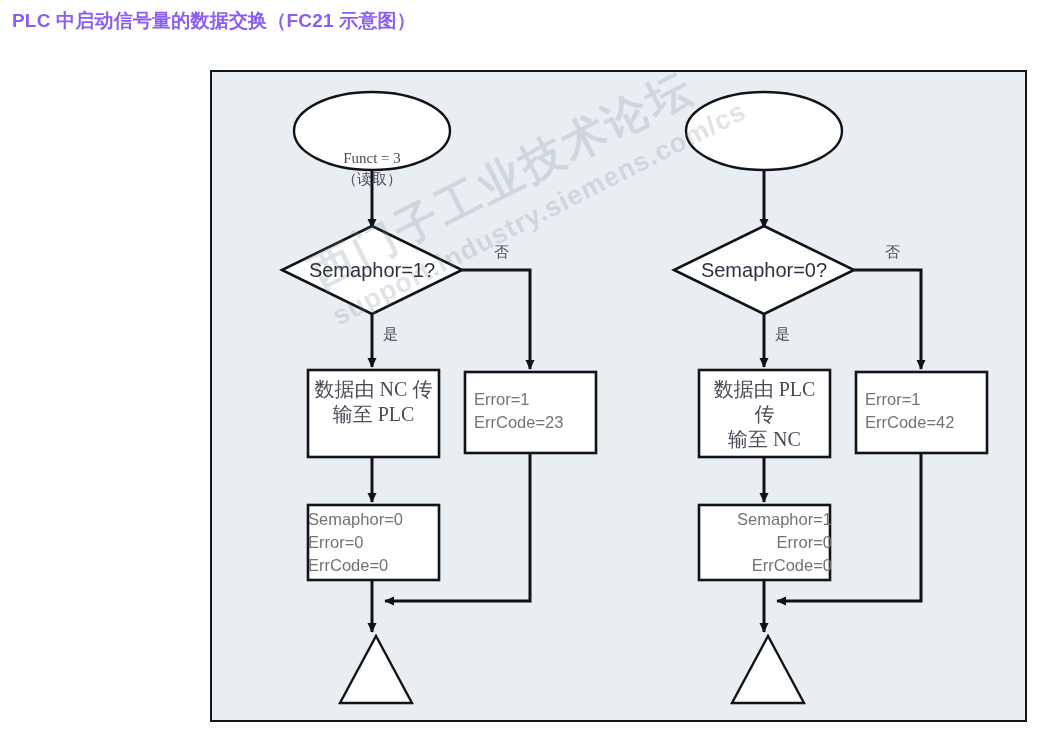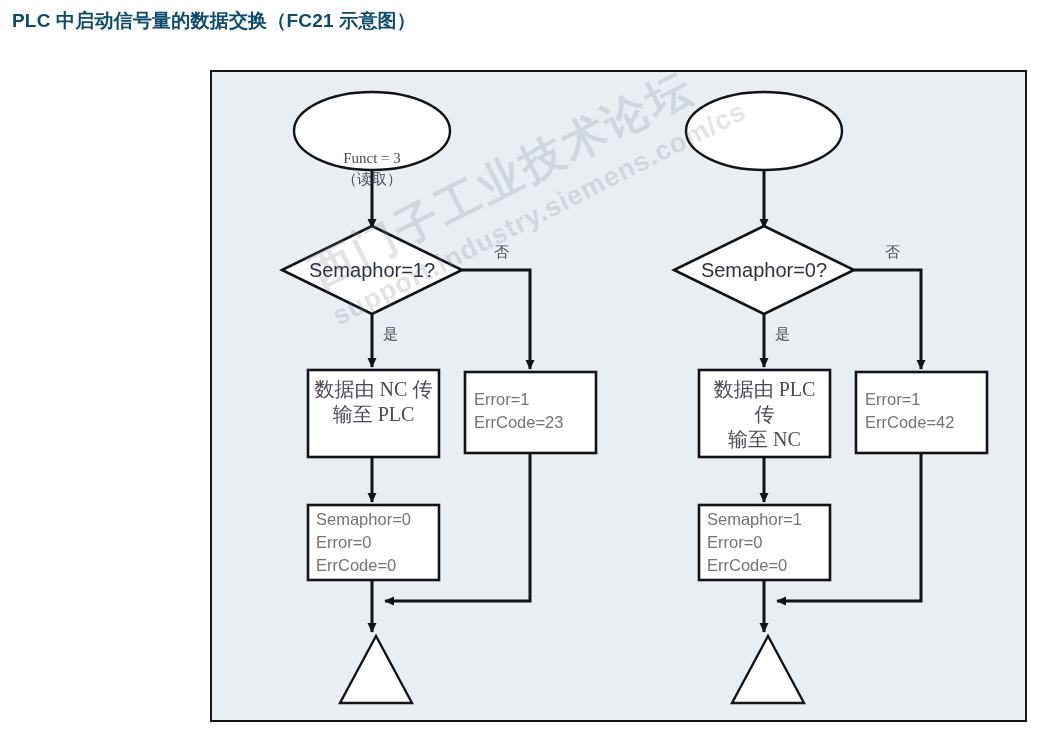--- a/index.html
+++ b/index.html
@@ -3,21 +3,21 @@
 <meta charset="utf-8">
 <title>PLC FC21</title>
 <style>
   html,body{margin:0;padding:0;background:#ffffff;}
   body{
     width:1063px;height:738px;position:relative;overflow:hidden;
     font-family:"Liberation Sans","DejaVu Sans",sans-serif;
   }
   #page-title{
     position:absolute;left:12px;top:8px;
-    font-size:19px;font-weight:bold;color:#0c4a6e;
+    font-size:19px;font-weight:bold;color:#8b5cf6;
     letter-spacing:.2px;white-space:nowrap;
   }
   #diagram-panel{
     position:absolute;left:210px;top:70px;width:817px;height:652px;
     background:#e9eef2;border:2px solid #14161c;box-sizing:border-box;
   }
   #flow-svg{position:absolute;left:0;top:0;width:1063px;height:738px;}
   .node-text{
     position:absolute;color:#3b3f4a;pointer-events:none;
   }
@@ -134,21 +134,21 @@
 <div class="node-text process-label" style="left:312px;top:377px;width:123px;">
   <div>数据由 NC 传</div>
   <div>输至 PLC</div>
 </div>
 
 <div class="node-text data-label" style="left:474px;top:388px;width:120px;">
   <div>Error=1</div>
   <div>ErrCode=23</div>
 </div>
 
-<div class="node-text data-label" style="left:316px;top:508px;width:125px;">
+<div class="node-text data-label" style="left:308px;top:508px;width:125px;">
   <div>Semaphor=0</div>
   <div>Error=0</div>
   <div>ErrCode=0</div>
 </div>
 
 <div class="node-text terminal-label" style="left:686px;top:108px;width:156px;">
 </div>
 
 <div class="node-text decision-label" style="left:684px;top:260px;width:160px;">Semaphor=0?</div>
 
@@ -159,17 +159,17 @@
 <div class="node-text process-label" style="left:703px;top:377px;width:123px;font-family:Liberation Serif, serif;">
   <div>数据由 PLC 传</div>
   <div>输至 NC</div>
 </div>
 
 <div class="node-text data-label" style="left:865px;top:388px;width:120px;">
   <div>Error=1</div>
   <div>ErrCode=42</div>
 </div>
 
-<div class="node-text data-label" style="left:707px;top:508px;width:125px;">
+<div class="node-text data-label" style="left:707px;top:508px;width:125px;text-align:right;">
   <div>Semaphor=1</div>
   <div>Error=0</div>
   <div>ErrCode=0</div>
 </div>
 
 </body></html>

